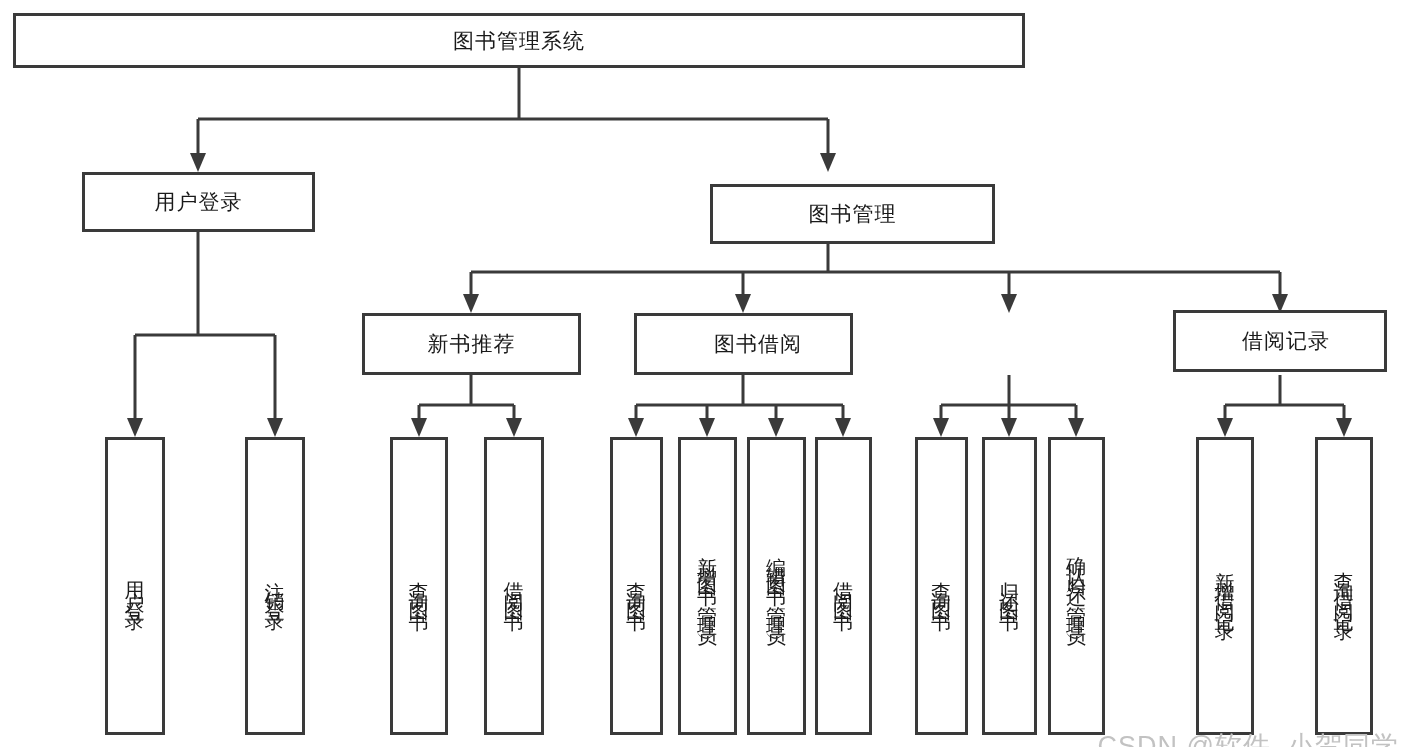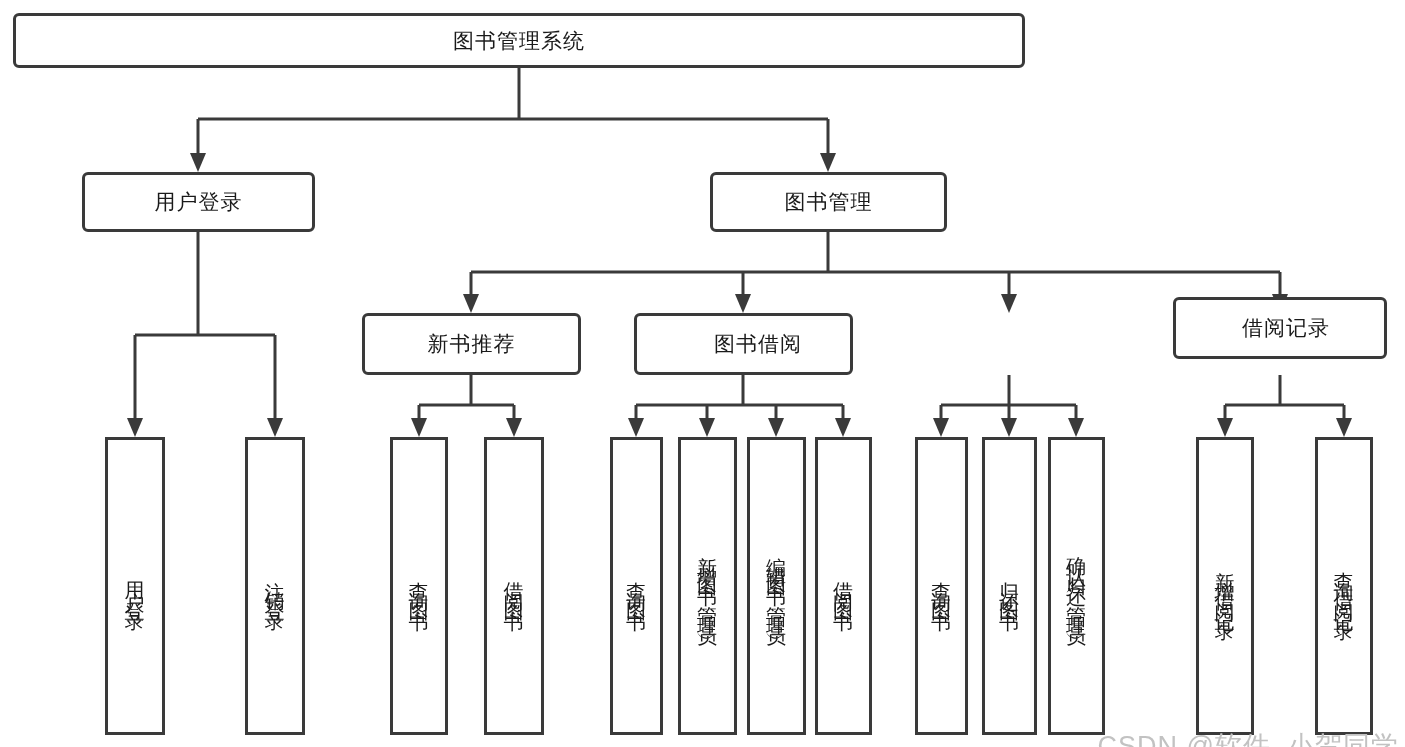--- a/index.html
+++ b/index.html
@@ -28,21 +28,21 @@
   .box {
     position: absolute;
     box-sizing: border-box;
     border: 3px solid var(--line, #3a3a3a);
     background: #ffffff;
     color: var(--text, #1a1a1a);
     display: flex;
     align-items: center;
     justify-content: center;
   }
-  .box.h { font-size: 21px; letter-spacing: 1px; border-radius: 6px; }
+  .box.h { font-size: 21px; letter-spacing: 1px; }
   .box.v { font-size: 20px; }
   .vtext {
     writing-mode: vertical-rl;
     text-orientation: mixed;
     letter-spacing: 10px;
     line-height: 1;
     white-space: nowrap;
   }
   .watermark {
     position: absolute;
@@ -93,31 +93,31 @@
     </g>
   </svg>
 
   <div class="box h" style="left:13px; top:13px; width:1012px; height:55px;">
     <span>图书管理系统</span>
   </div>
 
   <div class="box h" style="left:82px; top:172px; width:233px; height:60px;">
     <span>用户登录</span>
   </div>
-  <div class="box h" style="left:710px; top:172px; width:237px; height:60px;font-family:Liberation Mono, monospace;">
+  <div class="box h" style="left:710px; top:184px; width:285px; height:60px;font-family:Liberation Mono, monospace;">
     <span>图书管理</span>
   </div>
 
   <div class="box h" style="left:362px; top:313px; width:219px; height:62px;">
     <span>新书推荐</span>
   </div>
   <div class="box h" style="left:634px; top:313px; width:219px; height:62px;padding-left:29px;">
     <span>图书借阅</span>
   </div>
-  <div class="box h" style="left:1173px; top:297px; width:214px; height:62px;padding-left:12px;">
+  <div class="box h" style="left:1173px; top:310px; width:214px; height:62px;padding-left:12px;">
     <span>借阅记录</span>
   </div>
 
   <div class="box v" style="left:105px; top:437px; width:60px; height:298px;">
     <span class="vtext">用户登录</span>
   </div>
   <div class="box v" style="left:245px; top:437px; width:60px; height:298px;">
     <span class="vtext">注销登录</span>
   </div>
 

